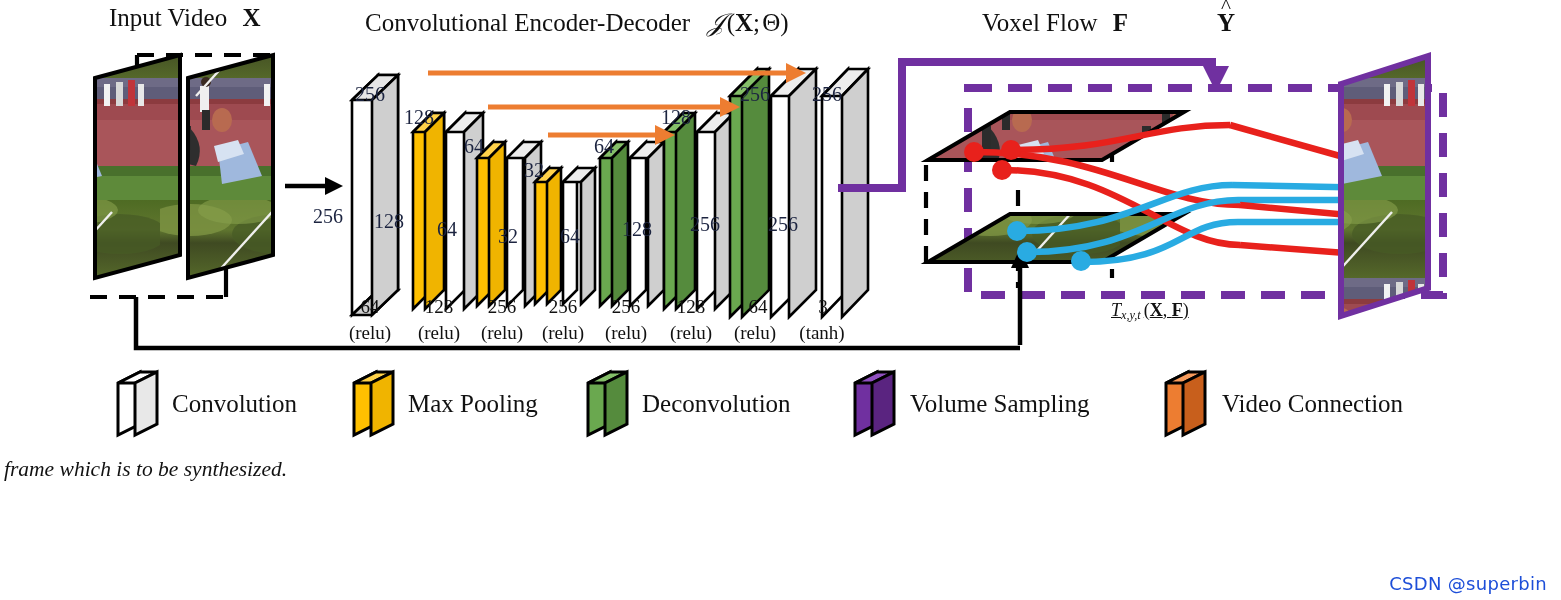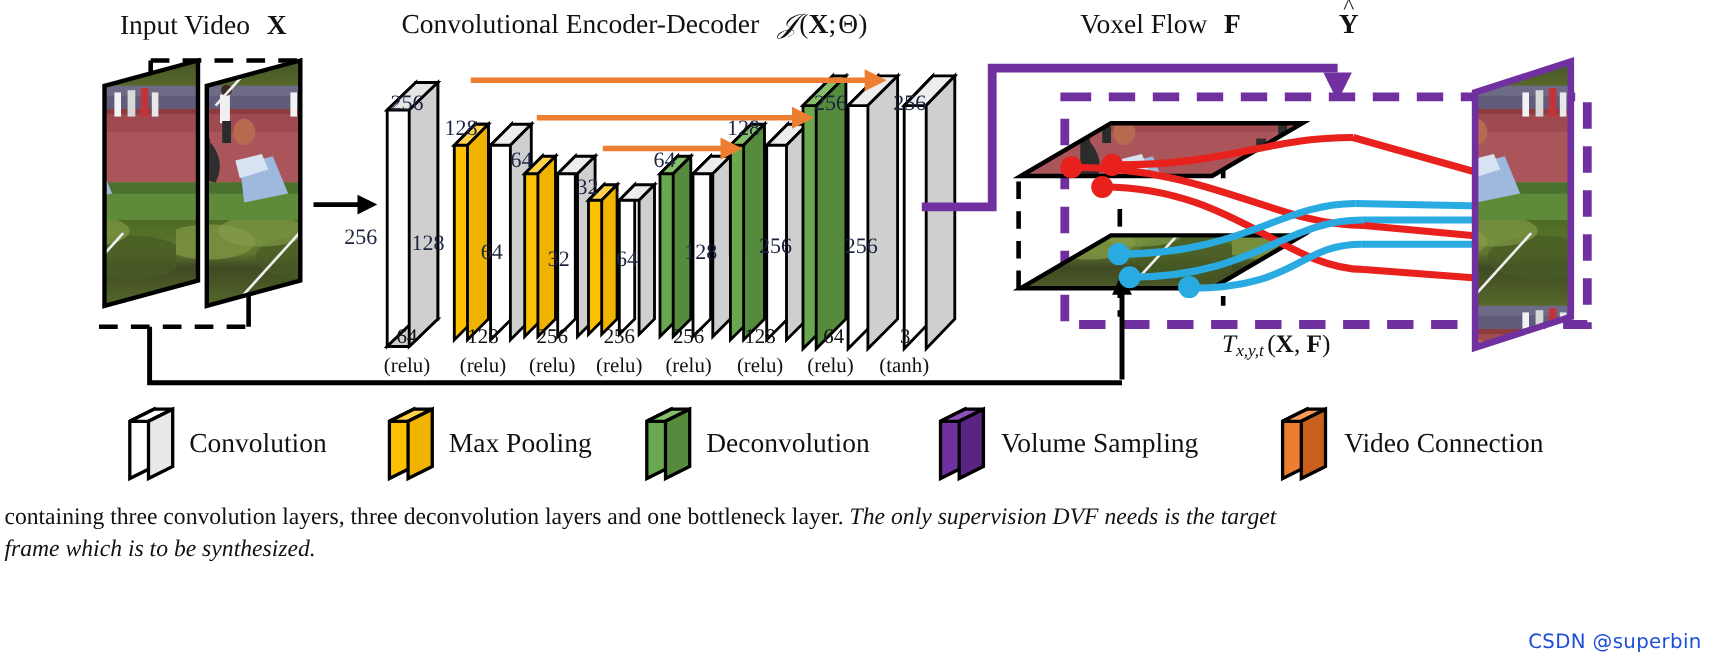--- a/index.html
+++ b/index.html
@@ -10,31 +10,31 @@
   .hdr .mb{font-weight:bold;}
   .hdr .cal{font-family:"Liberation Serif",serif;font-style:italic;}
   .num{font-size:20px;color:#1c2440;white-space:nowrap;}
   .act{font-size:19px;color:#111;white-space:nowrap;text-align:center;}
   .legend-txt{font-size:25px;white-space:nowrap;}
   .caption{position:absolute;left:4px;top:455px;width:1553px;font-size:21.5px;
            line-height:28.6px;text-align:justify;}
   .caption .it{font-style:italic;}
   .wm{position:absolute;right:14px;bottom:6px;font-size:18px;color:#1d4ed8;
       font-family:"DejaVu Sans",sans-serif;letter-spacing:.3px;}
-  .tlab{font-size:23px;white-space:nowrap;}
+  .tlab{font-size:18px;white-space:nowrap;text-decoration:underline;}
   svg{position:absolute;left:0;top:0;}
   .sub{font-size:.68em;vertical-align:-.25em;}
   .hat{position:relative;display:inline-block;}
   .hat>.h{position:absolute;left:0;right:0;top:-.72em;text-align:center;
           font-weight:normal;font-size:.85em;}
 </style>
 </head>
 <body>
 
-<div class="abs hdr" style="left:109px;top:10px;">
+<div class="abs hdr" style="left:109px;top:4px;">
   <span>Input Video</span>
   <span class="mb" style="margin-left:9px;">X</span>
 </div>
 
 <div class="abs hdr" style="left:365px;top:9px;">
   <span>Convolutional Encoder-Decoder</span>
   <span style="margin-left:11px;">
     <span class="cal">𝒥</span><span> (</span><span class="mb">X</span><span>; Θ)</span>
   </span>
 </div>
@@ -341,19 +341,16 @@
   <span style="font-style:italic;">T</span><span class="sub" style="font-style:italic;">x,y,t</span><span style="margin-left:3px;">(<b>X</b>, <b>F</b>)</span>
 </div>
 
 <div class="abs legend-txt" style="left:172px;top:390px;">Convolution</div>
 <div class="abs legend-txt" style="left:408px;top:390px;">Max Pooling</div>
 <div class="abs legend-txt" style="left:642px;top:390px;">Deconvolution</div>
 <div class="abs legend-txt" style="left:910px;top:390px;">Volume Sampling</div>
 <div class="abs legend-txt" style="left:1222px;top:390px;">Video Connection</div>
 
 <div class="caption">
-  <div>
-    <span>containing three convolution layers, three deconvolution layers and one bottleneck layer. </span><span class="it">The only supervision DVF needs is the target</span>
-  </div>
   <div class="it">frame which is to be synthesized.</div>
 </div>
 
 <div class="wm">CSDN @superbin</div>
 
 </body></html>

